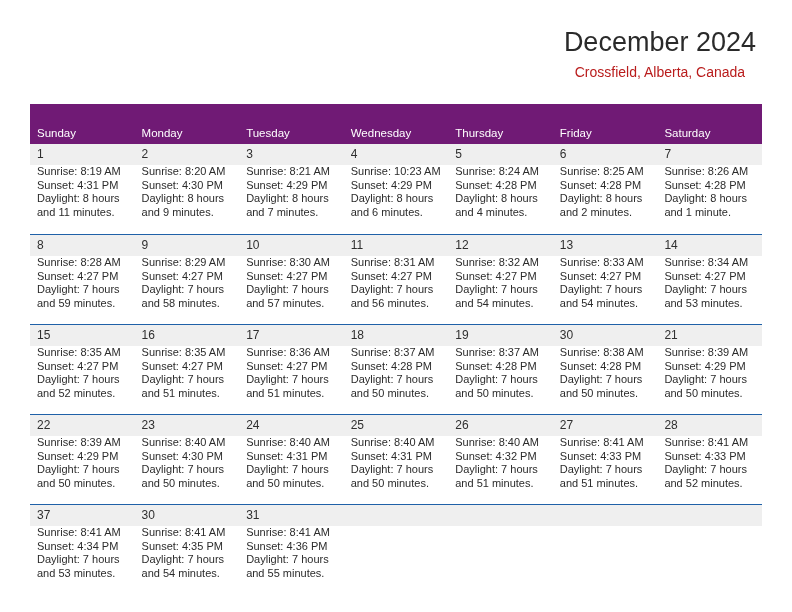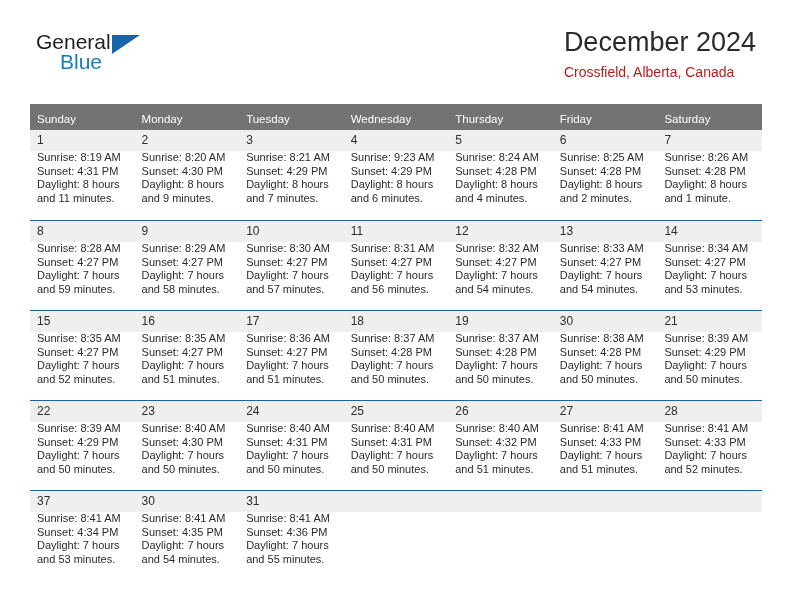--- a/index.html
+++ b/index.html
@@ -61,21 +61,21 @@
     width: 0;
     height: 0;
     border-left: 28px solid #1665ab;
     border-bottom: 19px solid transparent;
   }
 
   .title-block {
     position: absolute;
     right: 36px;
     top: 26px;
-    text-align: left;
+    text-align: center;
   }
   .cal-title {
     font-size: 27px;
     color: #2a2a2a;
     line-height: 32px;
     white-space: nowrap;
     font-weight: normal;
     margin: 0;
   }
   .cal-subtitle {
@@ -89,26 +89,26 @@
   
   .calendar {
     position: absolute;
     left: 30px;
     top: 104px;
     width: 732px;
     border-collapse: collapse;
     table-layout: fixed;
   }
   .calendar th {
-    background: #737373;
+    background: #701a75;
     color: #ffffff;
     font-size: 11.5px;
     font-weight: normal;
     text-align: left;
-    padding: 9px 0 5px 7px;
+    padding: 23px 0 5px 7px;
     height: 12px;
     border: none;
   }
   .calendar td {
     vertical-align: top;
     padding: 0;
     border: none;
     width: 104.5px;
     height: 90px;
   }
@@ -142,25 +142,20 @@
     white-space: nowrap;
   }
 </style>
 </head>
 <body>
 
 <div class="page">
 
   <div class="header">
 
-    <div class="logo">
-      <span class="logo-general">General</span>
-      <span class="logo-triangle"></span>
-      <span class="logo-blue">Blue</span>
-    </div>
 
     <div class="title-block">
       <h1 class="cal-title">December 2024</h1>
       <div class="cal-subtitle">Crossfield, Alberta, Canada</div>
     </div>
 
   </div>
 
   <table class="calendar">
     <thead>
@@ -207,21 +202,21 @@
             <div>Sunset: 4:29 PM</div>
             <div>Daylight: 8 hours</div>
             <div>and 7 minutes.</div>
           </div>
         </div>
           </td>
         <td>
             <div class="daycell">
           <div class="daynum">4</div>
           <div class="dayinfo">
-            <div>Sunrise: 9:23 AM</div>
+            <div>Sunrise: 10:23 AM</div>
             <div>Sunset: 4:29 PM</div>
             <div>Daylight: 8 hours</div>
             <div>and 6 minutes.</div>
           </div>
         </div>
           </td>
         <td>
             <div class="daycell">
           <div class="daynum">5</div>
           <div class="dayinfo">

